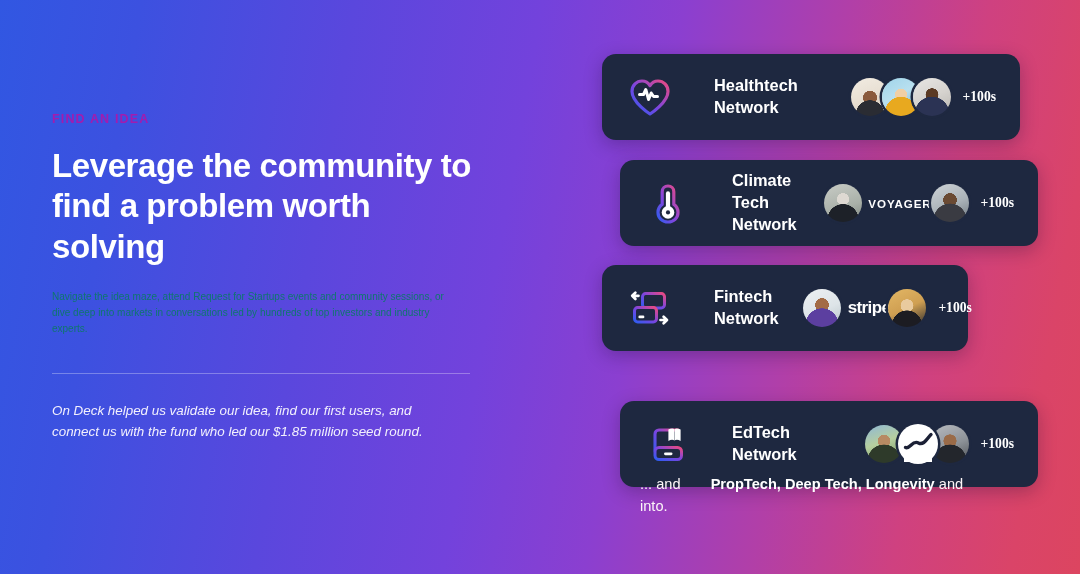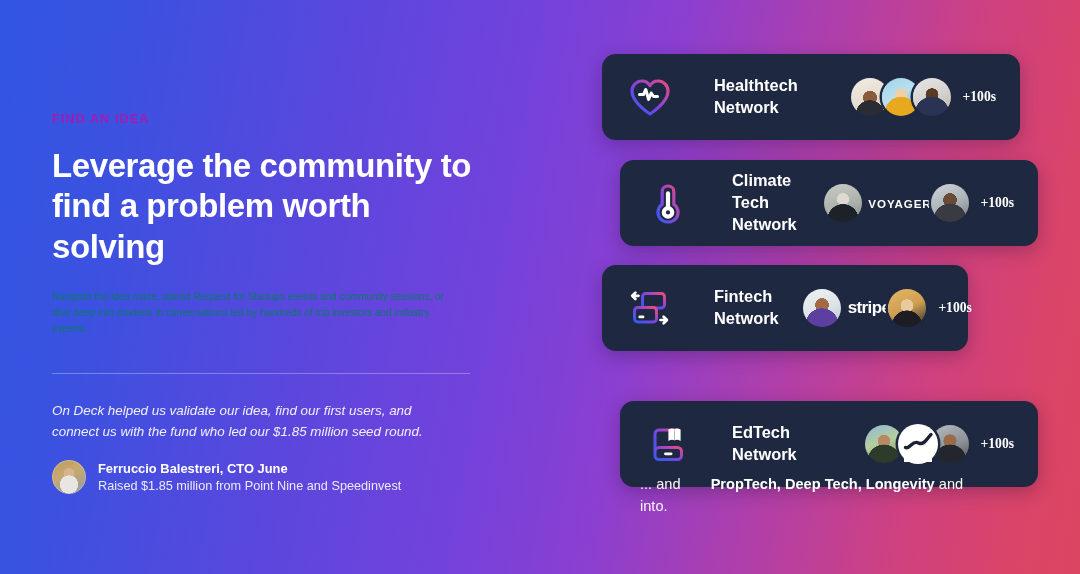--- a/index.html
+++ b/index.html
@@ -206,27 +206,20 @@
 </style>
 </head>
 <body>
 
 <div id="left-col">
   <div id="eyebrow">FIND AN IDEA</div>
   <h1 id="headline">Leverage the community to find a problem worth solving</h1>
   <p id="body-copy">Navigate the idea maze, attend Request for Startups events and community sessions, or dive deep into markets in conversations led by hundreds of top investors and industry experts.</p>
   <div id="divider"></div>
   <p id="quote">On Deck helped us validate our idea, find our first users, and connect us with the fund who led our $1.85 million seed round.</p>
-  <div id="attribution">
-    <div id="avatar-quote"></div>
-    <div>
-      <div class="attr-line1">Ferruccio Balestreri, CTO June</div>
-      <div class="attr-line2">Raised $1.85 million from Point Nine and Speedinvest</div>
-    </div>
-  </div>
 </div>
 
 <div id="cards">
 
   <div class="card" style="left:602px; top:54px; width:418px;">
     <div class="card-icon">
       <svg width="46" height="46" viewBox="0 0 46 46">
         <defs>
           <linearGradient id="g1" x1="0" y1="1" x2="1" y2="0">
             <stop offset="0%" stop-color="#2f5cf0"></stop>

